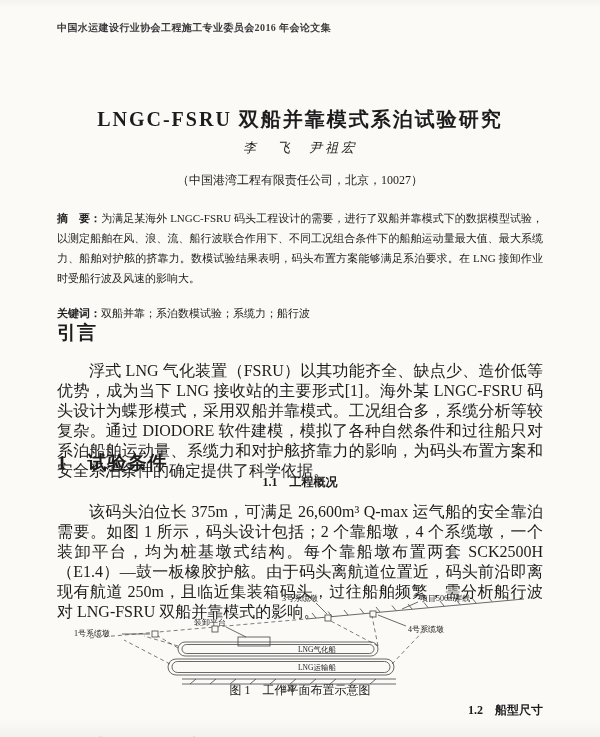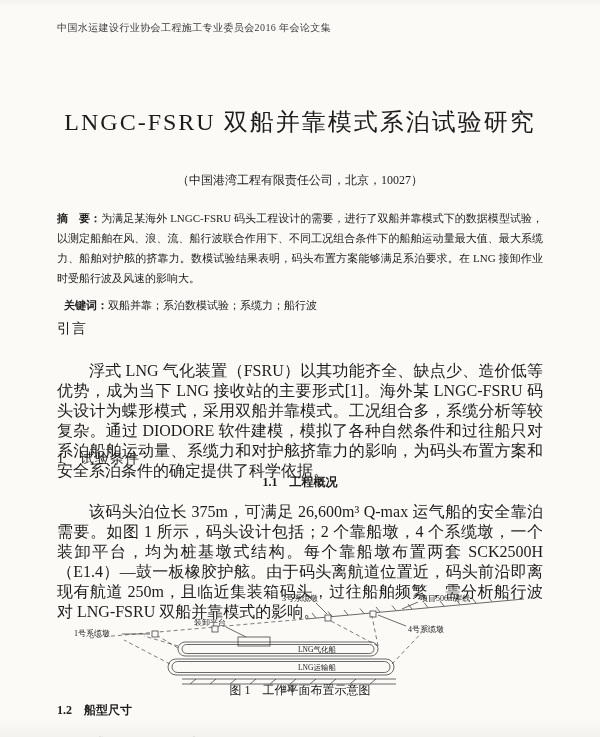--- a/index.html
+++ b/index.html
@@ -6,53 +6,54 @@
   .page {
     position:relative;
     width:600px; height:737px;
     margin:0 auto;
     background:linear-gradient(180deg,#f4f3ef 0,#fbfaf7 8px,#fbfaf7 720px,#f2f1ed 737px);
     overflow:hidden;
     font-family:"Liberation Serif","DejaVu Serif",serif;
     color:#1c1c1c;
   }
   .abs { position:absolute; left:57px; width:486px; }
-  .header-line { top:21px; font-size:10px; color:#3a3a3a; letter-spacing:0.4px; }
-  .title { top:106px; text-align:center; font-size:24px; font-weight:normal; letter-spacing:2px; }
+  .header-line { top:21px; font-size:10px; color:#3a3a3a; letter-spacing:0.4px;font-weight:bold; }
+  .title { top:106px; text-align:center; font-size:20px; font-weight:bold; letter-spacing:2px; }
   .authors { top:139px; text-align:center; font-size:13px; font-style:italic; letter-spacing:3px; word-spacing:12px; }
   .affiliation { top:172px; text-align:center; font-size:12px; }
   .abstract { top:197px; font-size:11px; line-height:20px; text-align:justify; }
   .abstract .lbl { font-weight:bold; }
-  .keywords { top:287px; font-size:11px;margin-left:7px; }
+  .keywords { top:295px; font-size:11px; }
   .keywords .lbl { font-weight:bold; }
-  .h1 { font-size:14px; font-weight:normal; letter-spacing:1px; }
+  .h1 { font-size:19px; font-weight:bold; letter-spacing:1px; }
   .h2 { font-size:12px; font-weight:bold; }
   .intro-h { top:320px; }
   .intro-p { top:345px; }
   .body-p { font-size:16px; line-height:20px; text-align:justify; text-indent:2em; }
   .s1-h { top:450px; }
   .s11-h { top:474px;text-align:center; }
   .s11-p { top:486px; }
   .figure-wrap { top:578px; left:66px; width:468px; height:102px;margin-top:12px; }
   .fig-caption { top:682px; text-align:center; font-size:12px; color:#222; }
-  .s12-h { top:702px; }
+  .s12-h { top:702px;text-align:right; }
   .s12-p { top:719px; }
   svg text { font-family:"Liberation Serif","DejaVu Serif",serif; fill:#222; }
   .ln { stroke:#444; stroke-width:0.8; fill:none; }
   .dash { stroke:#444; stroke-width:0.7; fill:none; stroke-dasharray:4 3; }
   .box { stroke:#444; stroke-width:0.8; fill:#fbfaf7; }
 </style>
 </head>
 <body>
 
 <div class="page">
 
   <div class="abs header-line">中国水运建设行业协会工程施工专业委员会2016 年会论文集</div>
 
   <div class="abs title">LNGC-FSRU 双船并靠模式系泊试验研究</div>
+  <div class="abs authors">李 飞　尹祖宏</div>
   <div class="abs affiliation">（中国港湾工程有限责任公司，北京，10027）</div>
 
   <p class="abs abstract"><span class="lbl">摘　要：</span><span>为满足某海外 LNGC-FSRU 码头工程设计的需要，进行了双船并靠模式下的数据模型试验，以测定船舶在风、浪、流、船行波联合作用下、不同工况组合条件下的船舶运动量最大值、最大系缆力、船舶对护舷的挤靠力。数模试验结果表明，码头布置方案能够满足系泊要求。在 LNG 接卸作业时受船行波及风速的影响大。</span></p>
 
   <p class="abs keywords"><span class="lbl">关键词：</span><span>双船并靠；系泊数模试验；系缆力；船行波</span></p>
 
   <div class="abs h1 intro-h">引言</div>
   <p class="abs body-p intro-p">浮式 LNG 气化装置（FSRU）以其功能齐全、缺点少、造价低等优势，成为当下 LNG 接收站的主要形式[1]。海外某 LNGC-FSRU 码头设计为蝶形模式，采用双船并靠模式。工况组合多，系缆分析等较复杂。通过 DIODORE 软件建模，模拟了各种自然条件和过往船只对系泊船舶运动量、系缆力和对护舷挤靠力的影响，为码头布置方案和安全系泊条件的确定提供了科学依据。</p>
 
   <div class="abs h1 s1-h">1　试验条件</div>

